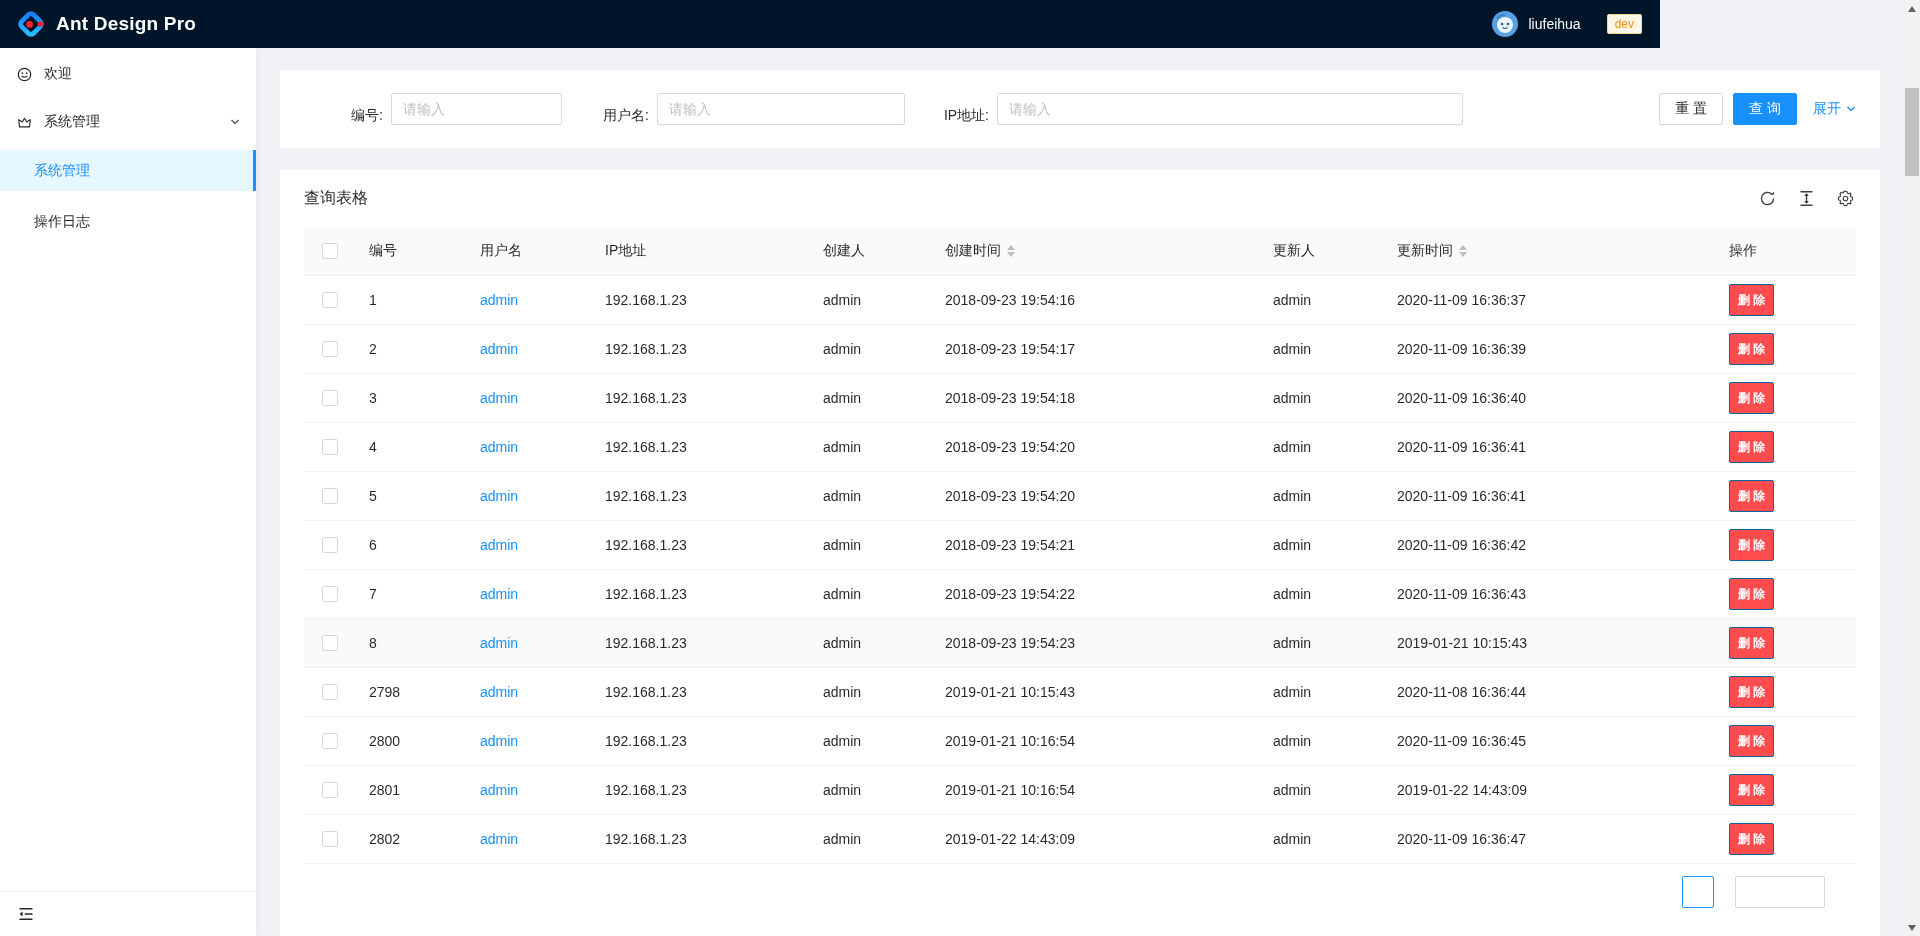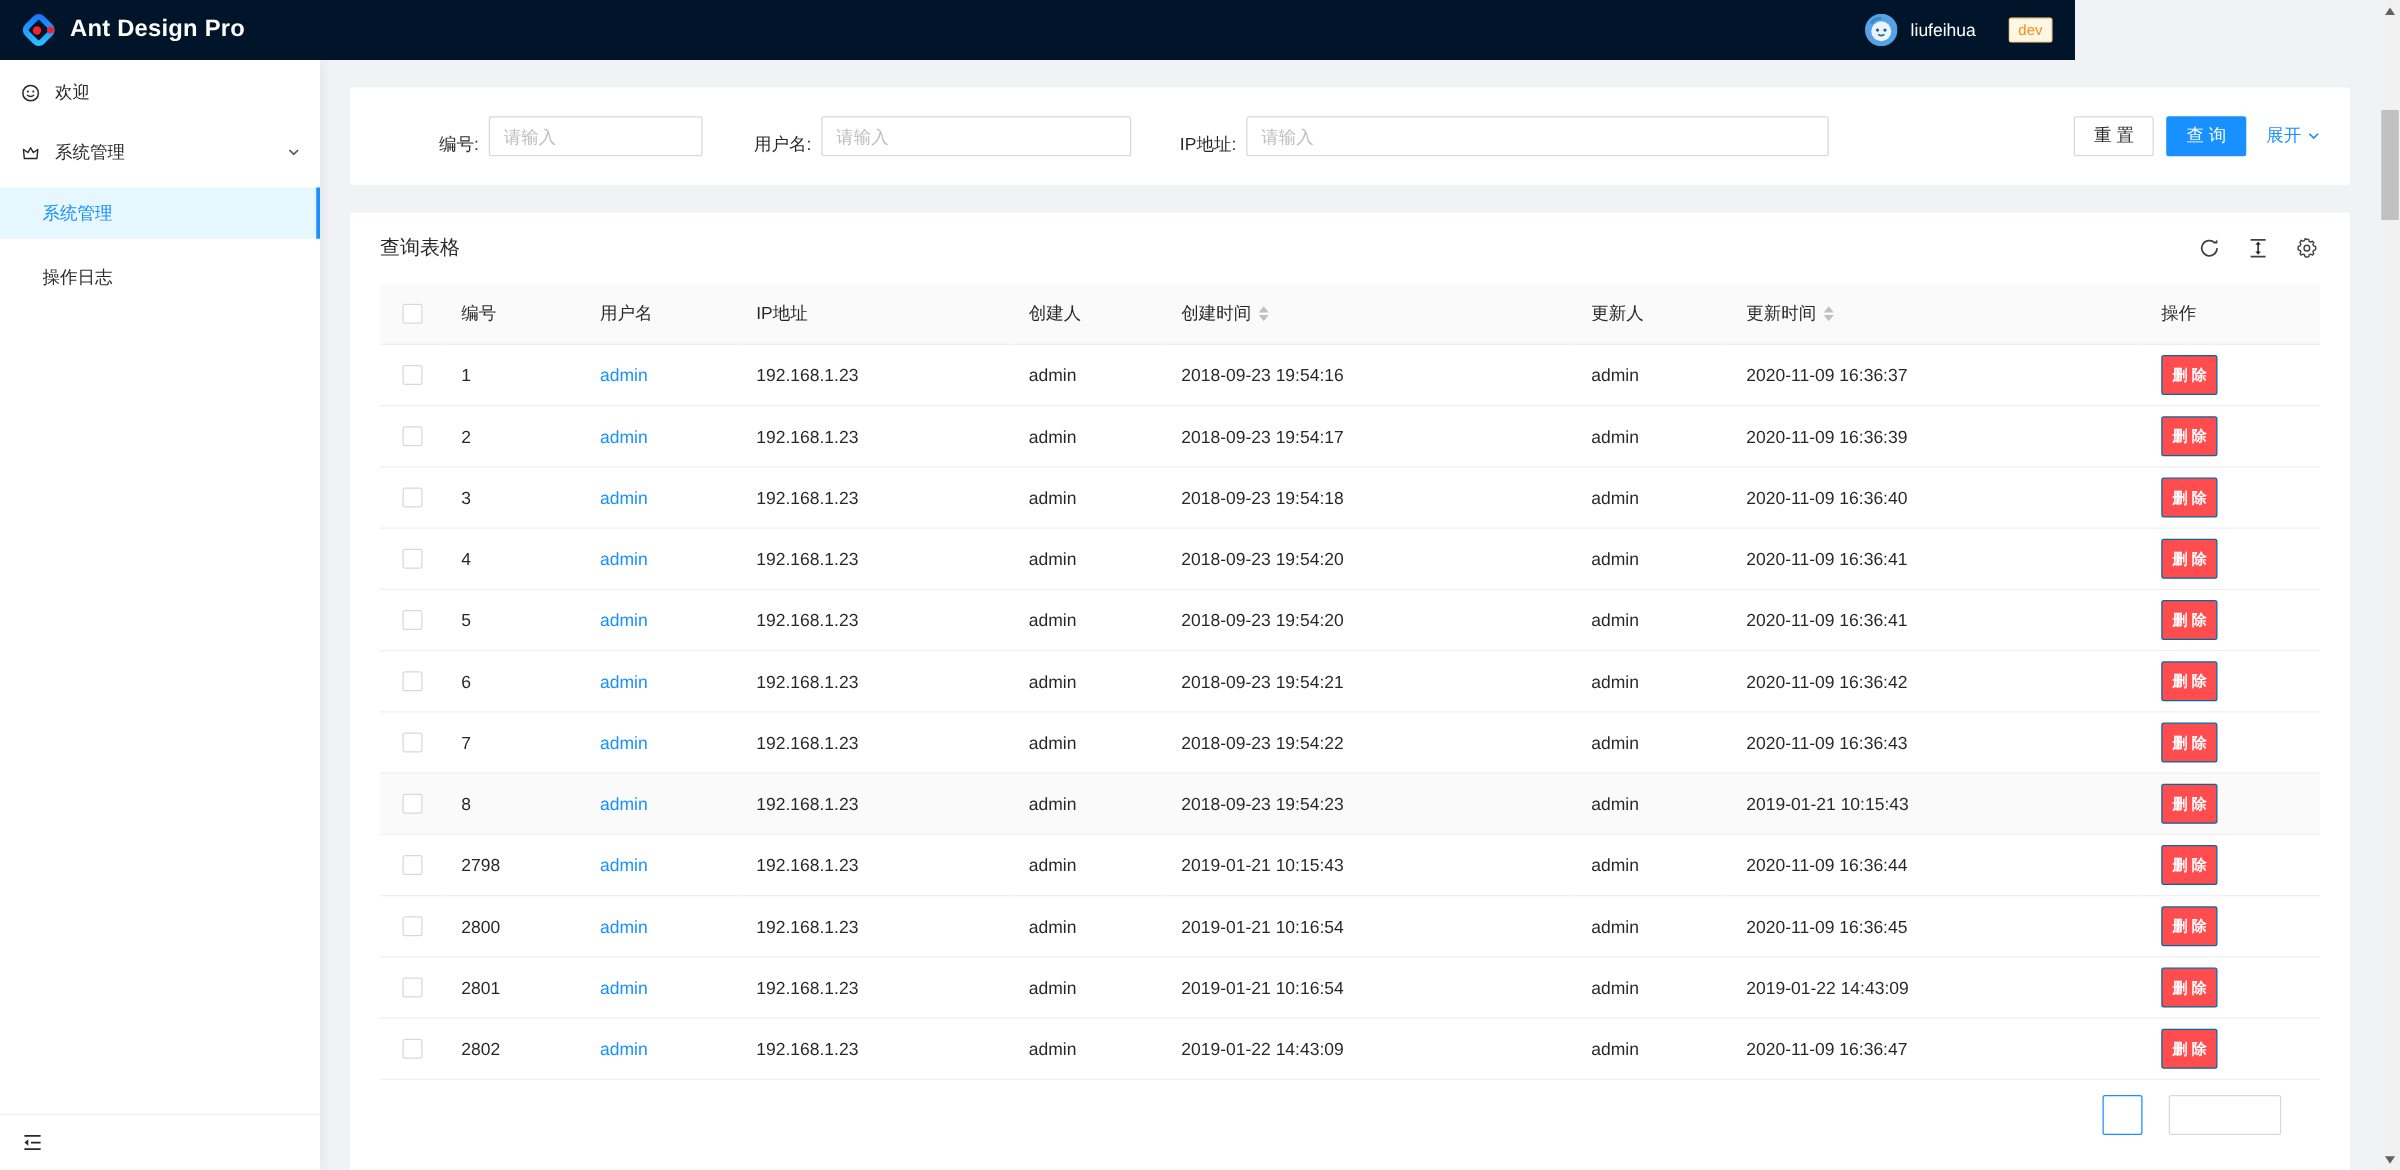--- a/index.html
+++ b/index.html
@@ -340,21 +340,21 @@
     <td><span class="del-btn">删 除</span></td>
   </tr>
             <tr>
     <td class="cell-check"><span class="checkbox"></span></td>
     <td>2798</td>
     <td><a class="link">admin</a></td>
     <td>192.168.1.23</td>
     <td>admin</td>
     <td>2019-01-21 10:15:43</td>
     <td>admin</td>
-    <td>2020-11-09 16:36:44</td>
+    <td>2020-11-08 16:36:44</td>
     <td><span class="del-btn">删 除</span></td>
   </tr>
             <tr>
     <td class="cell-check"><span class="checkbox"></span></td>
     <td>2800</td>
     <td><a class="link">admin</a></td>
     <td>192.168.1.23</td>
     <td>admin</td>
     <td>2019-01-21 10:16:54</td>
     <td>admin</td>

